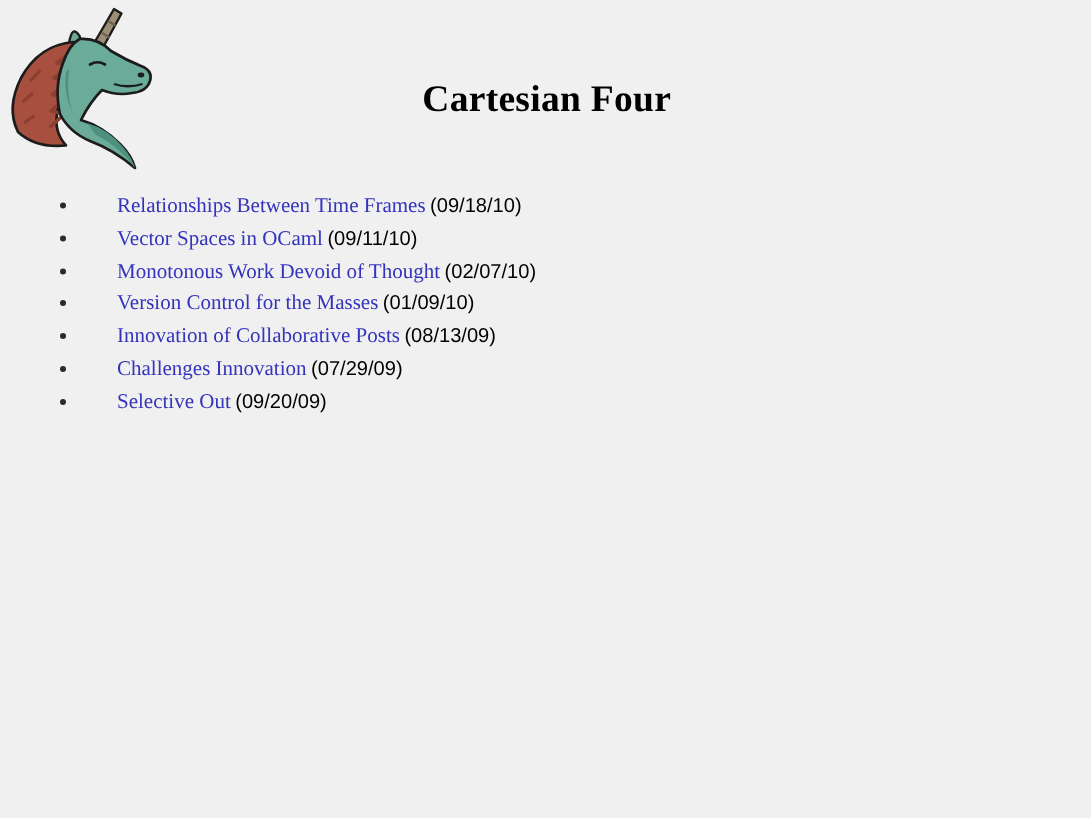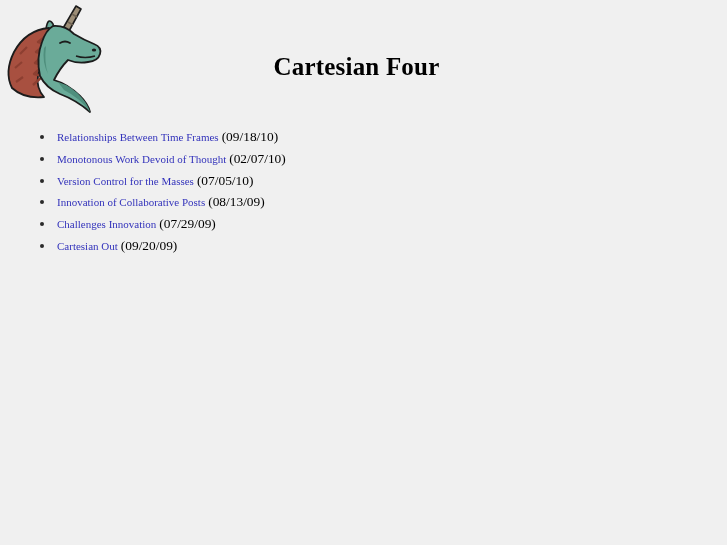--- a/index.html
+++ b/index.html
@@ -31,21 +31,21 @@
     height: 112px;
   }
   #logo svg {
     display: block;
     width: 104px;
     height: 112px;
   }
 
   #site-title {
     position: absolute;
-    left: 8px;
+    left: 16px;
     top: 52px;
     width: 639px;
     text-align: center;
     padding-left: 58px;
     box-sizing: border-box;
     font-size: 25px;
     font-weight: bold;
     line-height: 29px;
     letter-spacing: 0.2px;
     color: #000000;
@@ -75,28 +75,29 @@
     left: 40px;
     top: 9px;
     width: 4px;
     height: 4px;
     border-radius: 50%;
     background: #2a2a2a;
   }
   #post-list li a.post-link {
     color: #3333bb;
     text-decoration: none;
-    font-size: 11px;
+    font-size: 14px;
     font-family: "Liberation Serif", "DejaVu Serif", serif;
+    margin-left: 21px;
   }
   #post-list li .post-date {
     color: #000000;
     font-size: 13.4px;
     margin-left: 3px;
-    font-family: Liberation Serif, serif;
+    font-family: Liberation Sans, sans-serif;
   }
 </style>
 </head>
 <body>
 
 <div id="header">
 
   <div id="logo">
     <svg viewBox="0 0 104 112" xmlns="http://www.w3.org/2000/svg" aria-hidden="true">
 
@@ -129,27 +130,30 @@
   </div>
 
   <div id="site-title">Cartesian Four</div>
 </div>
 
 <ul id="post-list">
   <li>
     <span class="bullet"></span><a class="post-link" href="#">Relationships Between Time Frames</a><span class="post-date">(09/18/10)</span>
   </li>
   <li>
+    <span class="bullet"></span><a class="post-link" href="#">Vector Spaces in OCaml</a><span class="post-date">(09/11/10)</span>
+  </li>
+  <li>
     <span class="bullet"></span><a class="post-link" href="#">Monotonous Work Devoid of Thought</a><span class="post-date">(02/07/10)</span>
   </li>
   <li>
-    <span class="bullet"></span><a class="post-link" href="#">Version Control for the Masses</a><span class="post-date">(07/05/10)</span>
+    <span class="bullet"></span><a class="post-link" href="#">Version Control for the Masses</a><span class="post-date">(01/09/10)</span>
   </li>
   <li>
     <span class="bullet"></span><a class="post-link" href="#">Innovation of Collaborative Posts</a><span class="post-date">(08/13/09)</span>
   </li>
   <li>
     <span class="bullet"></span><a class="post-link" href="#">Challenges Innovation</a><span class="post-date">(07/29/09)</span>
   </li>
   <li>
-    <span class="bullet"></span><a class="post-link" href="#">Cartesian Out</a><span class="post-date">(09/20/09)</span>
+    <span class="bullet"></span><a class="post-link" href="#">Selective Out</a><span class="post-date">(09/20/09)</span>
   </li>
 </ul>
 
 </body></html>

